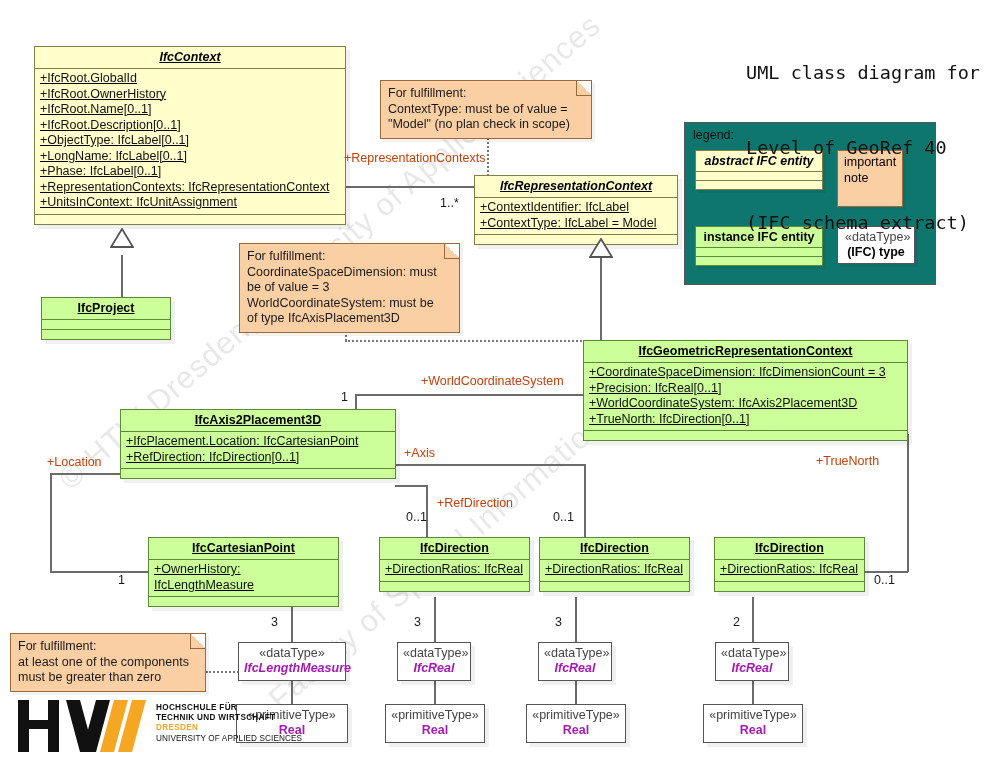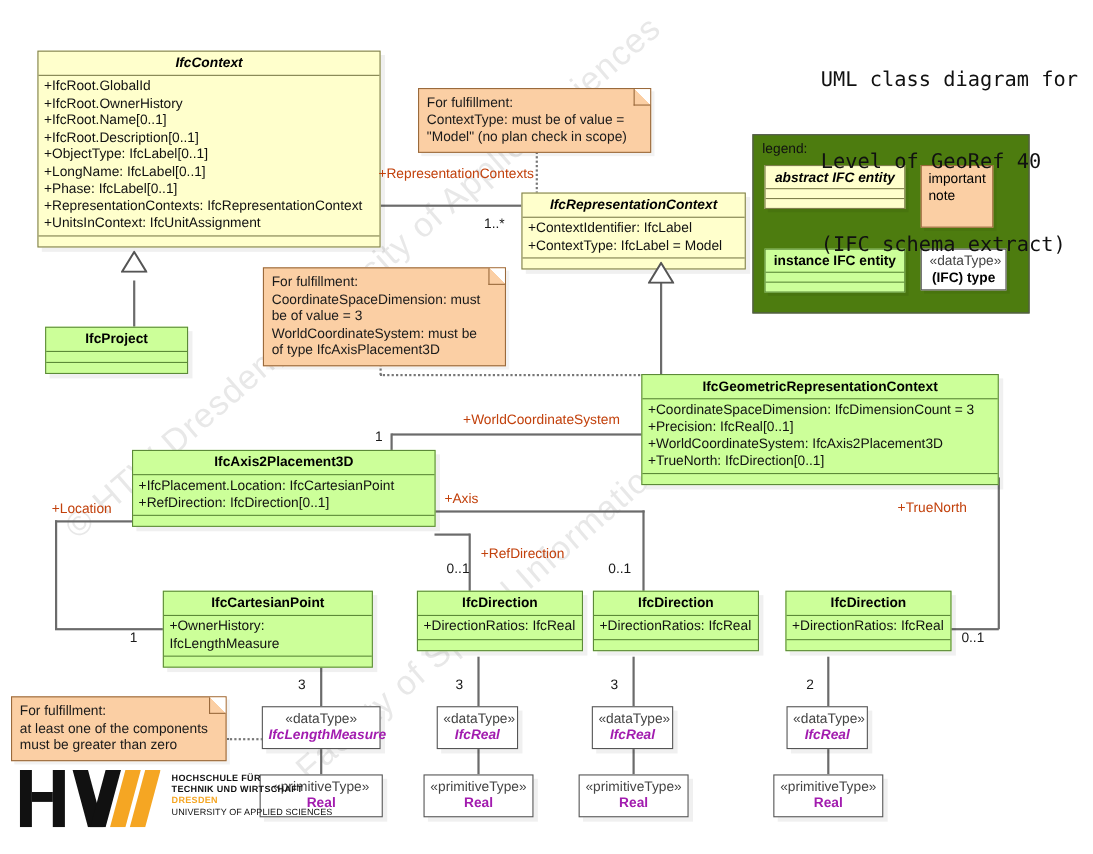--- a/index.html
+++ b/index.html
@@ -11,21 +11,21 @@
   #stage{position:absolute;inset:0;width:994px;height:776px;}
 
   
   .wm{position:absolute;color:#e8e8e8;font-size:31px;letter-spacing:1px;
       white-space:nowrap;pointer-events:none;user-select:none;z-index:1;}
   .wm1{left:52px;top:470px;transform:rotate(-41deg);transform-origin:0 0;}
   .wm2{left:262px;top:690px;transform:rotate(-41deg);transform-origin:0 0;}
 
   
   .box{position:absolute;box-sizing:border-box;z-index:3;
-       box-shadow:4px 4px 0 rgba(0,0,0,0.06);}
+       box-shadow:4px 4px 0 rgba(0,0,0,0.06);text-decoration:underline;}
   .box .hdr{font-weight:bold;text-align:center;padding:3px 4px 4px 4px;
             font-size:12.5px;color:#000;}
   .box .sec{padding:2px 4px 3px 5px;font-size:12.5px;color:#111;line-height:15.5px;}
   .box .foot{height:9px;}
 
   
   .yel{background:#ffffcc;border:1.6px solid #7f7f4c;}
   .yel .hdr{font-style:italic;border-bottom:1.6px solid #7f7f4c;}
   .yel .sec{border-bottom:1.6px solid #7f7f4c;}
 
@@ -63,21 +63,21 @@
   .triwrap{position:absolute;z-index:4;}
   .triwrap svg{display:block;}
 
   
   #title{position:absolute;right:14px;top:10px;text-align:left;z-index:6;
          font-family:"DejaVu Sans Mono","Liberation Mono",monospace;
          font-size:18.5px;line-height:25px;color:#111;white-space:pre;}
 
   
   #legend{position:absolute;left:684px;top:122px;width:252px;height:163px;
-          border:1.6px solid #555;background:#4d7c0f;z-index:5;box-sizing:border-box;}
+          border:1.6px solid #555;background:#0f766e;z-index:5;box-sizing:border-box;}
   #legend .lgtitle{position:absolute;left:8px;top:5px;font-size:12.5px;color:#111;}
   .lgbox{position:absolute;box-sizing:border-box;box-shadow:3px 3px 0 rgba(0,0,0,0.06);}
   .lgbox .hdr{font-weight:bold;text-align:center;padding:3px 6px;font-size:12.5px;}
   .lgbox .bar{height:8px;}
   .lgnote{position:absolute;box-sizing:border-box;background:#fbcfa4;
           border:1.5px solid #9a6a3c;font-size:12.5px;line-height:15.5px;
           padding:4px 6px;box-shadow:3px 3px 0 rgba(0,0,0,0.05);}
   .lgdt{position:absolute;box-sizing:border-box;background:#fff;border:1.8px solid #555;
         text-align:center;padding:3px 7px;box-shadow:3px 3px 0 rgba(0,0,0,0.06);}
   .lgdt .st{font-size:12.5px;color:#444;line-height:15px;}

